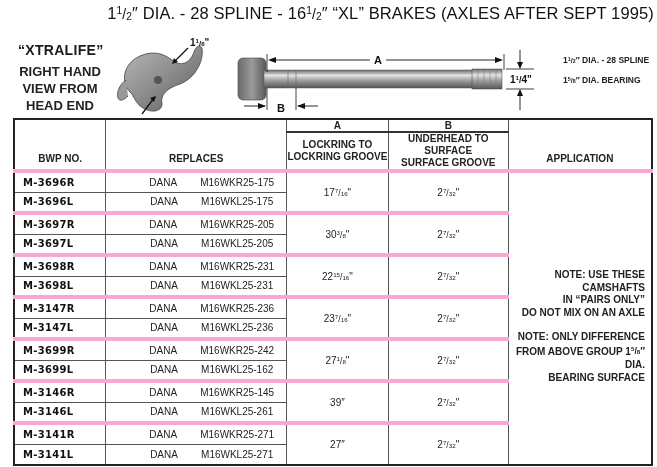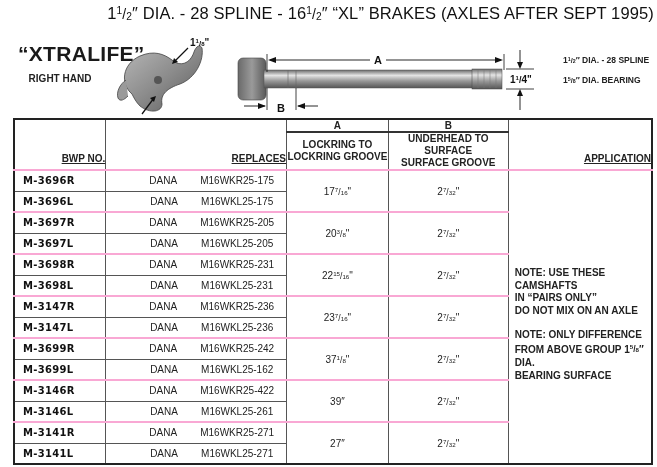--- a/index.html
+++ b/index.html
@@ -11,71 +11,72 @@
     position: absolute; left: 0; top: 4px; width: 657px; text-align: center;
     font-size: 16.5px; letter-spacing: 0.1px; color: #111;
     padding-left: 104px;
   }
   .frac { white-space: nowrap; }
   .frac .n { font-size: 0.62em; vertical-align: 0.45em; }
   .frac .s { font-size: 0.85em; }
   .frac .d { font-size: 0.62em; vertical-align: -0.05em; }
 
   .xtralife {
-    position: absolute; left: 18px; top: 42px; font-weight: bold; font-size: 21px;
+    position: absolute; left: 18px; top: 42px; font-weight: bold; font-size: 14px;
     font-family: "Liberation Sans", sans-serif; letter-spacing: 0.3px;
   }
   .rh {
-    position: absolute; left: 10px; top: 70px; width: 100px; text-align: center;
-    font-size: 10px; font-weight: bold; line-height: 17px; color: #222;
+    position: absolute; left: 10px; top: 63px; width: 100px; text-align: center;
+    font-size: 13px; font-weight: bold; line-height: 17px; color: #222;
   }
   .cam { position: absolute; left: 110px; top: 34px; }
   .shaft { position: absolute; left: 224px; top: 38px; }
   .spec {
     position: absolute; left: 563px; top: 51px; font-size: 8.5px; font-weight: bold;
     line-height: 17px; color: #222;
   }
 
   table.cams {
     position: absolute; left: 13px; top: 118px; width: 640px;
     border-collapse: collapse; border: 2px solid #222;
   }
   table.cams td, table.cams th {
     border: 1px solid #555; font-size: 10px; padding: 0;
   }
   th { font-weight: bold; font-size: 8.5px; color: #222; }
   .hdr-letter { height: 13px; text-align: center; vertical-align: middle; border-bottom: 2px solid #333 !important; }
-  .hdr-main { vertical-align: bottom; padding-bottom: 4px !important; text-align: right; line-height: 12px; text-decoration: underline; }
+  .hdr-main { vertical-align: bottom; padding-bottom: 4px !important; text-align: center; line-height: 12px; }
   .hdr-sub { height: 32px; text-align: center; vertical-align: middle; line-height: 12px; }
 
   td.bwp {
     width: 92px; height: 21px; font-weight: 900; font-size: 13px; padding-left: 8px !important;
     font-family: "DejaVu Sans", sans-serif; letter-spacing: 0.3px; color: #111;
   }
   td.repl { width: 181px; font-size: 10px; color: #222; text-align: center; }
   td.repl .mfr { display: inline-block; width: 82px; padding-left: 8px; }
   td.dim { width: 102px; text-align: center; font-size: 11px; color: #222; }
   td.dimb { width: 120px; text-align: center; font-size: 11px; color: #222; }
   td.app {
     width: 144px; vertical-align: top; font-size: 8px; font-weight: bold; color: #222;
     padding: 96px 6px 0 6px !important; line-height: 12.5px;
   }
-  tr.grp-top td { border-top: 2px solid #f9a8d4; }
-  .apptext p { margin-bottom: 12px; }
+  tr.grp-top td { border-top: 4px solid #f9a8d4; }
+  .apptext p { margin-bottom: 12px; text-align: right; }
 </style>
 </head>
 <body>
 
 <div class="title">
   <span class="frac"><span>1</span><span class="n">1</span><span class="s">/</span><span class="d">2</span></span><span>″ DIA. - 28 SPLINE - 16</span><span class="frac"><span class="n">1</span><span class="s">/</span><span class="d">2</span></span><span>″ “XL” BRAKES (AXLES AFTER SEPT 1995)</span>
 </div>
 
 <div class="xtralife">“XTRALIFE”</div>
 <div class="rh">
   <div>RIGHT HAND</div>
+  <div>VIEW FROM HEAD END</div>
 </div>
 
 <div class="cam">
   <svg width="110" height="84" viewBox="0 0 110 84">
     <defs>
       <linearGradient id="camg" x1="0" y1="0" x2="1" y2="1">
         <stop offset="0" stop-color="#b8b8b8"></stop>
         <stop offset="0.5" stop-color="#8c8c8c"></stop>
         <stop offset="1" stop-color="#5a5a5a"></stop>
       </linearGradient>
@@ -189,21 +190,21 @@
       </td>
     </tr>
     <tr>
       <td class="bwp">M-3696L</td>
       <td class="repl"><span class="mfr">DANA</span><span>M16WKL25-175</span></td>
     </tr>
 
     <tr class="grp-top">
       <td class="bwp">M-3697R</td>
       <td class="repl"><span class="mfr">DANA</span><span>M16WKR25-205</span></td>
-      <td class="dim" rowspan="2"><span>20</span><span class="frac"><span class="n">3</span><span class="s">/</span><span class="d">8</span></span>"</td>
+      <td class="dim" rowspan="2"><span>30</span><span class="frac"><span class="n">3</span><span class="s">/</span><span class="d">8</span></span>"</td>
       <td class="dimb" rowspan="2"><span>2</span><span class="frac"><span class="n">7</span><span class="s">/</span><span class="d">32</span></span>"</td>
     </tr>
     <tr>
       <td class="bwp">M-3697L</td>
       <td class="repl"><span class="mfr">DANA</span><span>M16WKL25-205</span></td>
     </tr>
 
     <tr class="grp-top">
       <td class="bwp">M-3698R</td>
       <td class="repl"><span class="mfr">DANA</span><span>M16WKR25-231</span></td>
@@ -222,31 +223,31 @@
       <td class="dimb" rowspan="2"><span>2</span><span class="frac"><span class="n">7</span><span class="s">/</span><span class="d">32</span></span>"</td>
     </tr>
     <tr>
       <td class="bwp">M-3147L</td>
       <td class="repl"><span class="mfr">DANA</span><span>M16WKL25-236</span></td>
     </tr>
 
     <tr class="grp-top">
       <td class="bwp">M-3699R</td>
       <td class="repl"><span class="mfr">DANA</span><span>M16WKR25-242</span></td>
-      <td class="dim" rowspan="2"><span>37</span><span class="frac"><span class="n">1</span><span class="s">/</span><span class="d">8</span></span>"</td>
+      <td class="dim" rowspan="2"><span>27</span><span class="frac"><span class="n">1</span><span class="s">/</span><span class="d">8</span></span>"</td>
       <td class="dimb" rowspan="2"><span>2</span><span class="frac"><span class="n">7</span><span class="s">/</span><span class="d">32</span></span>"</td>
     </tr>
     <tr>
       <td class="bwp">M-3699L</td>
       <td class="repl"><span class="mfr">DANA</span><span>M16WKL25-162</span></td>
     </tr>
 
     <tr class="grp-top">
       <td class="bwp">M-3146R</td>
-      <td class="repl"><span class="mfr">DANA</span><span>M16WKR25-422</span></td>
+      <td class="repl"><span class="mfr">DANA</span><span>M16WKR25-145</span></td>
       <td class="dim" rowspan="2">39″</td>
       <td class="dimb" rowspan="2"><span>2</span><span class="frac"><span class="n">7</span><span class="s">/</span><span class="d">32</span></span>"</td>
     </tr>
     <tr>
       <td class="bwp">M-3146L</td>
       <td class="repl"><span class="mfr">DANA</span><span>M16WKL25-261</span></td>
     </tr>
 
     <tr class="grp-top">
       <td class="bwp">M-3141R</td>

